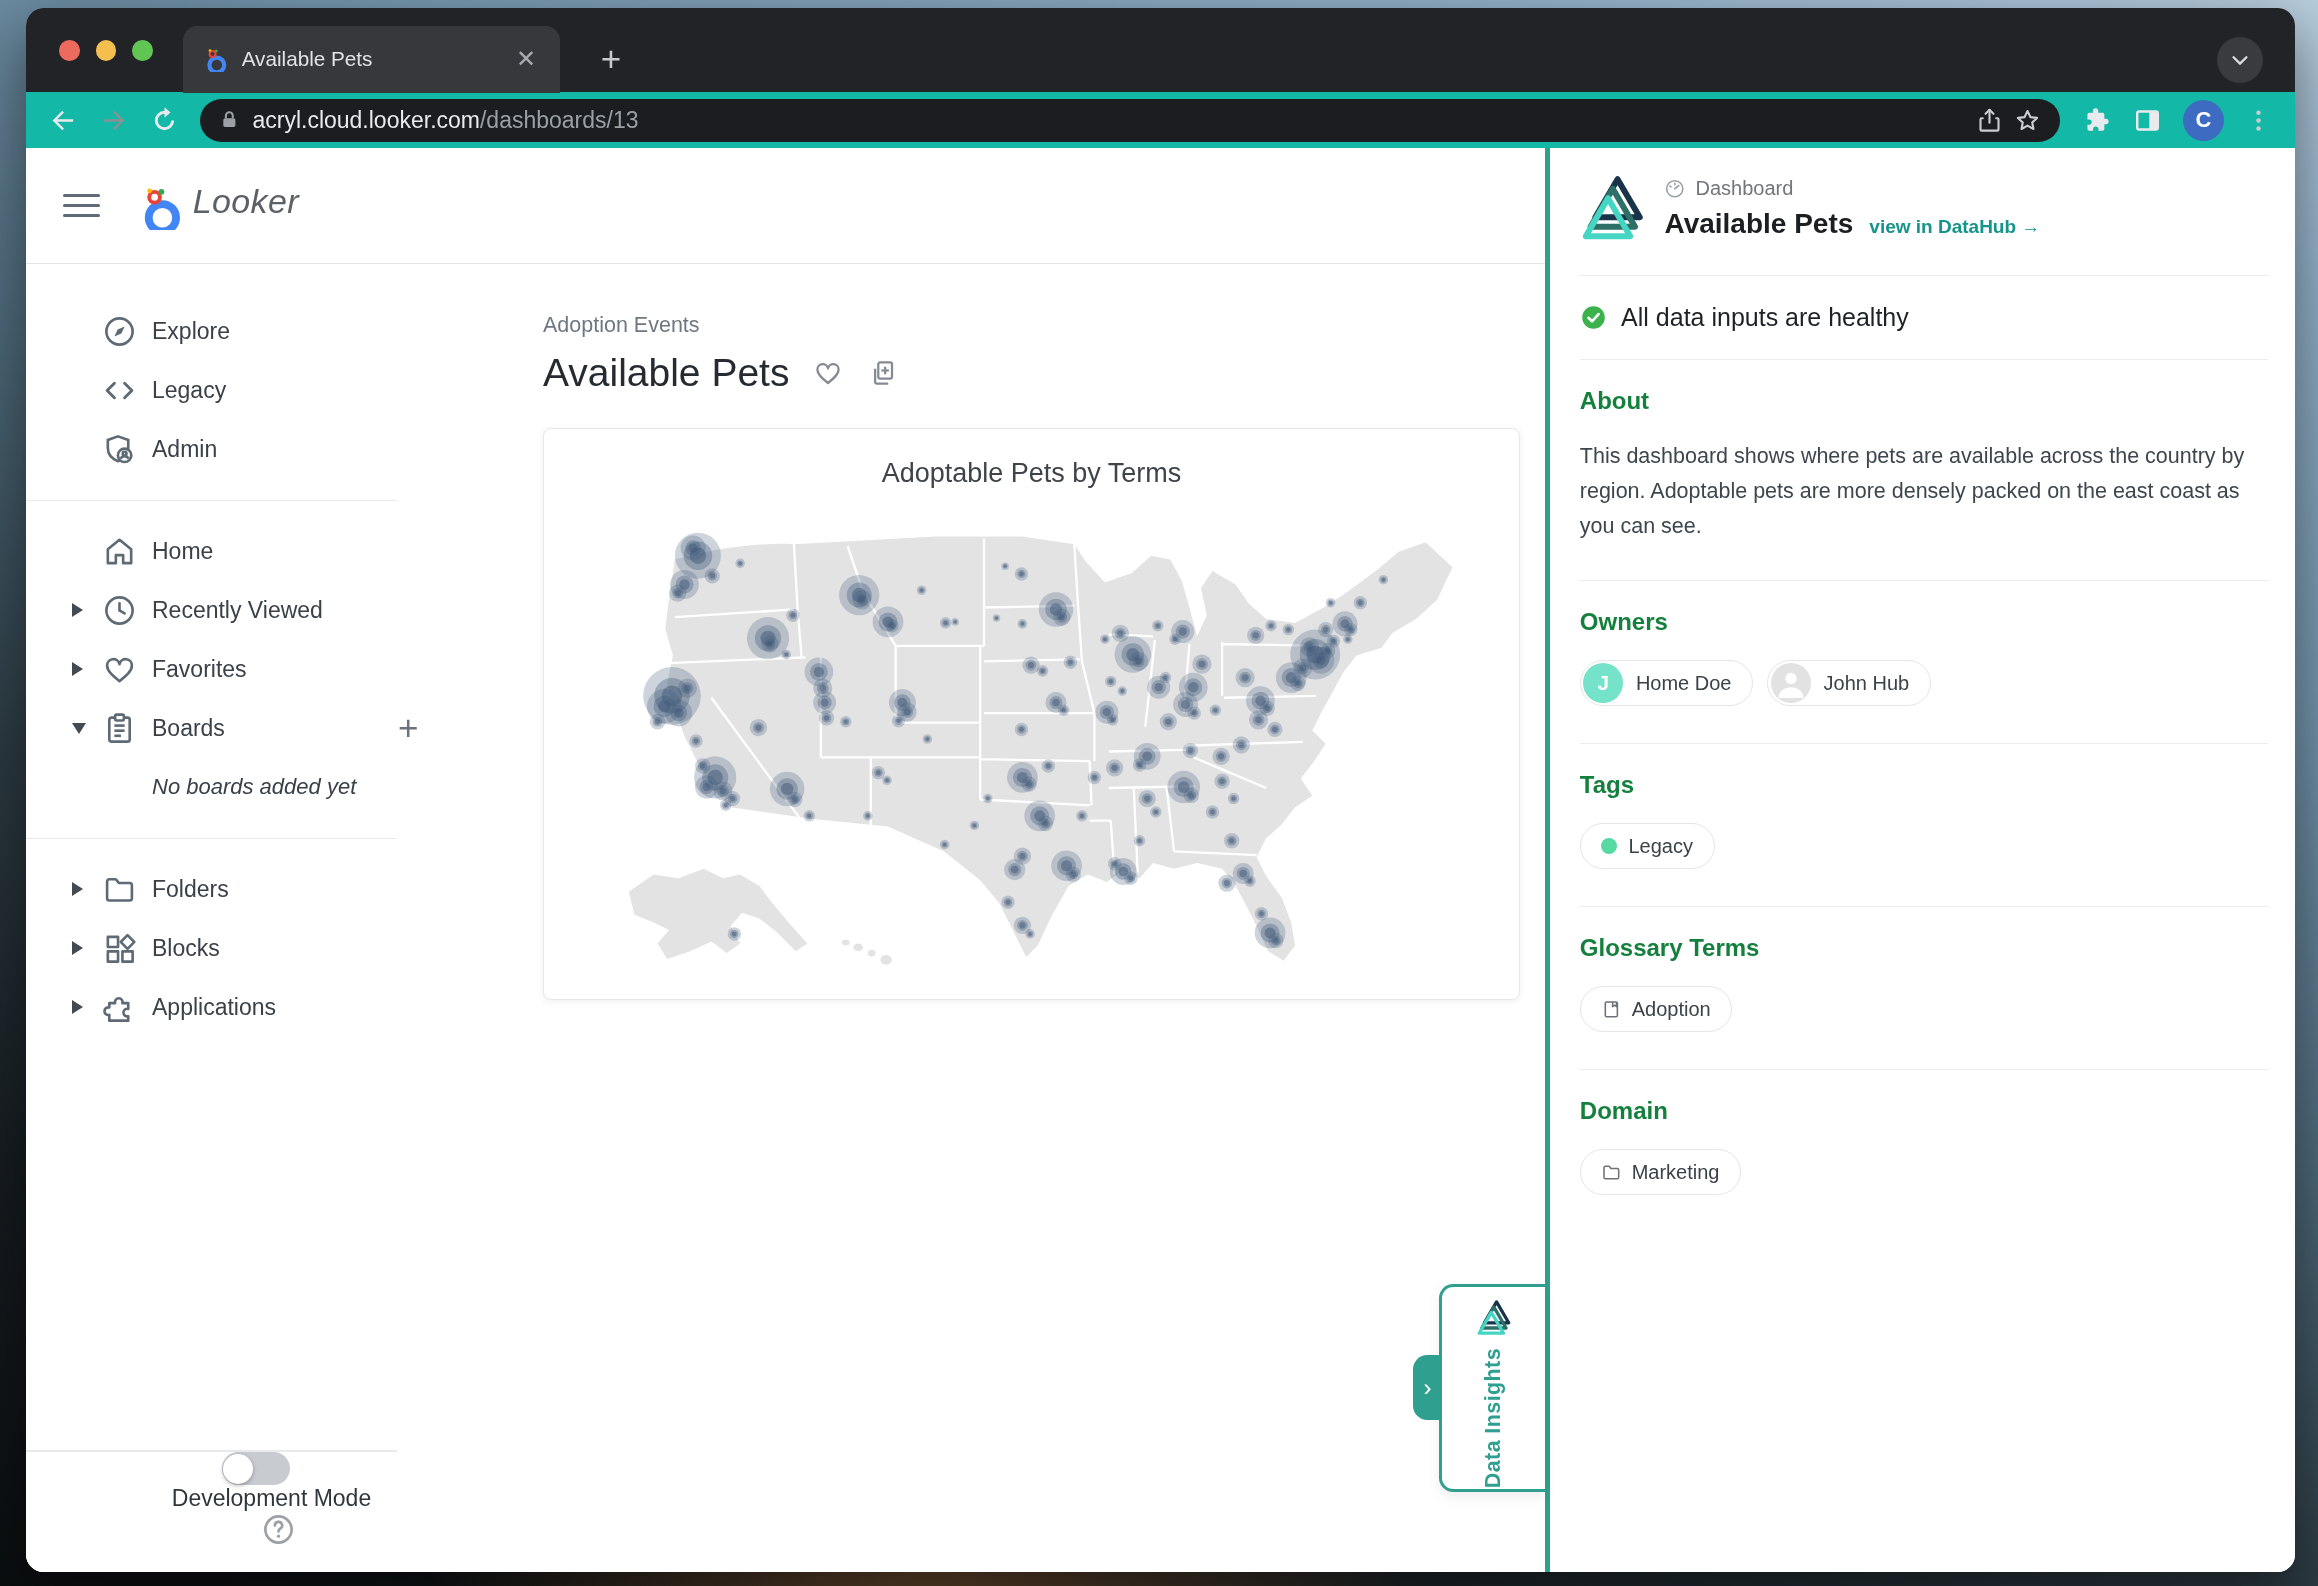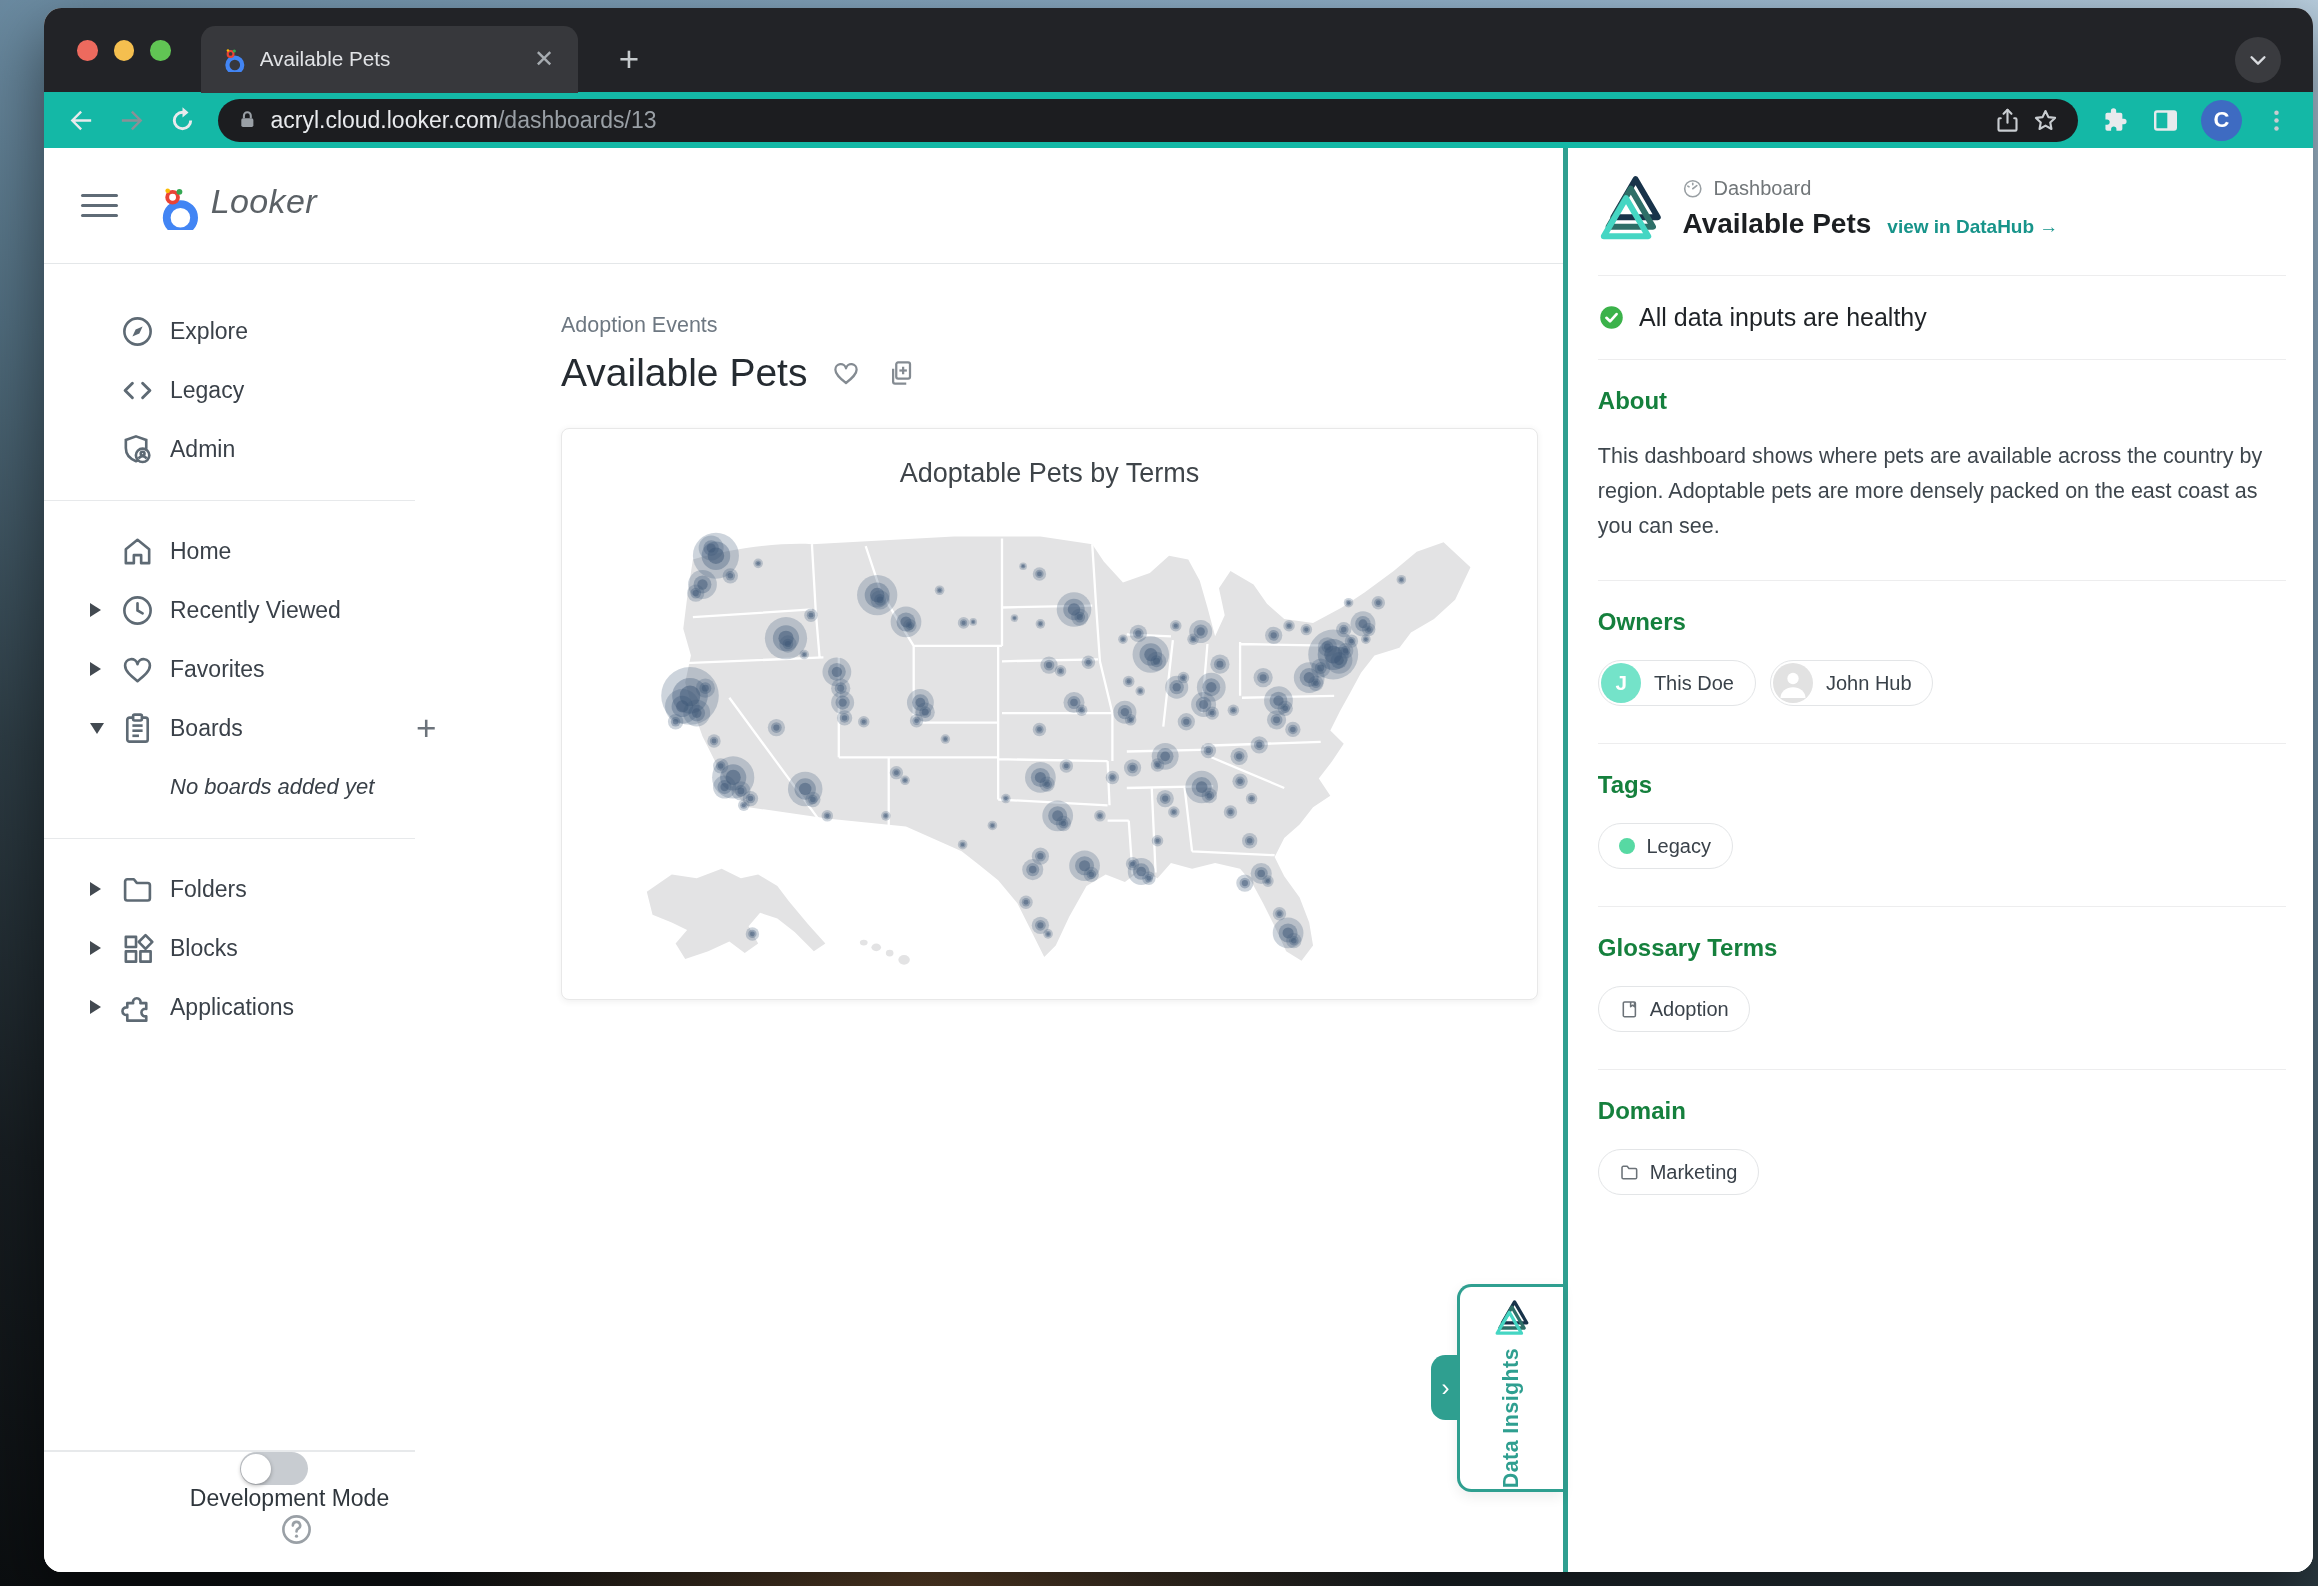--- a/index.html
+++ b/index.html
@@ -5,21 +5,21 @@
   * { margin:0; padding:0; box-sizing:border-box; }
   html,body { width:2319px; height:1586px; }
   body {
     position:relative; overflow:hidden;
     font-family:"Liberation Sans", sans-serif;
     background:
       radial-gradient(ellipse 715px 238px at 40% 99%, rgba(199,126,60,.45), transparent 70%),
       linear-gradient(200deg, #b9cede 0%, #93b2cb 12%, #7495ad 30%, #4f6b7c 48%, #2d3c44 65%, #171d21 82%, #0b0e10 100%);
   }
   .window {
-    position:absolute; left:44px; top:8px; width:2269px; height:1564px;
+    position:absolute; left:26px; top:8px; width:2269px; height:1564px;
     border-radius:17.5px; overflow:hidden; background:#fff;
     box-shadow:0 24px 64px rgba(0,0,0,.5);
     display:flex; flex-direction:column;
   }
   
   .tabstrip { position:relative; height:84px; background:#222327; flex:none; }
   .traffic { position:absolute; left:33px; top:32px; display:flex; gap:16px; }
   .light { width:20.7px; height:20.7px; border-radius:50%; }
   .light.red { background:#ed6a5e; } .light.yellow { background:#f5bf4f; } .light.green { background:#61c554; }
   .tab {
@@ -873,21 +873,21 @@
       <div class="dh-sec sec">
         <h3>About</h3>
         <p>This dashboard shows where pets are available across the country by region. Adoptable pets are more densely packed on the east coast as you can see.</p>
       </div>
 
       <div class="dh-sec sec">
         <h3>Owners</h3>
         <div class="pillrow">
           <span class="pill owner">
             <span class="own-av mint">J</span>
-            <span>This Doe</span>
+            <span>Home Doe</span>
           </span>
           <span class="pill owner">
             <span class="own-av gray">
               <svg width="40" height="40" viewBox="0 0 24 24">
                   <circle cx="12" cy="9.3" r="3.4" fill="#fff"></circle>
                   <path d="M4.5,21 a7.5,6.5 0 0,1 15,0 Z" fill="#fff"></path>
                 </svg>
             </span>
             <span>John Hub</span>
           </span>

